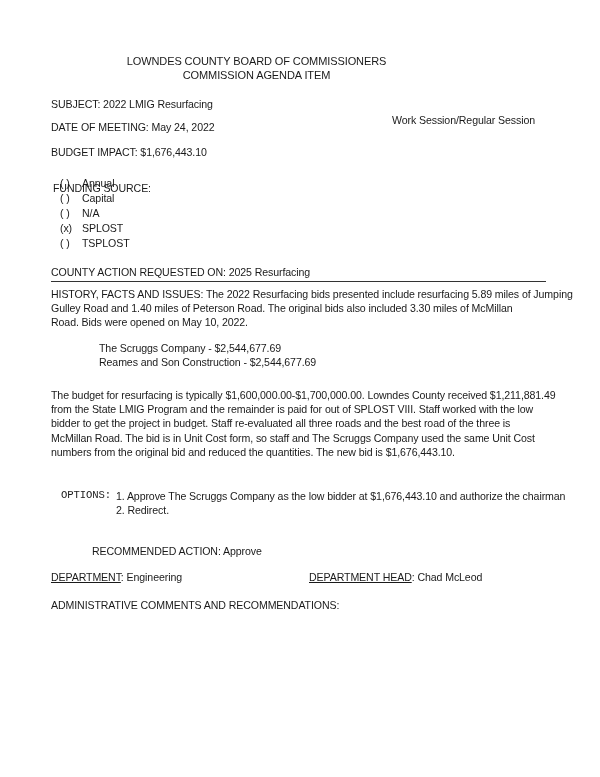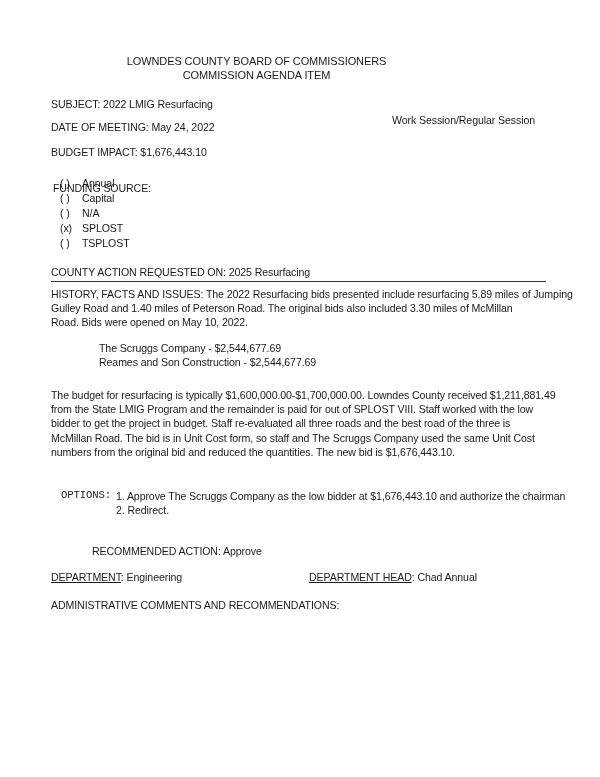--- a/index.html
+++ b/index.html
@@ -128,16 +128,16 @@
 
 <div class="abs" style="left:58px; top:545px;margin-left:34px;">
   <span>RECOMMENDED ACTION:</span>
   <span>Approve</span>
 </div>
 
 <div class="abs" style="left:51px; top:571px;">
   <span class="u">DEPARTMENT</span><span>: Engineering</span>
 </div>
 <div class="abs" style="left:309px; top:571px;">
-  <span class="u">DEPARTMENT HEAD</span><span>: Chad Annual</span>
+  <span class="u">DEPARTMENT HEAD</span><span>: Chad McLeod</span>
 </div>
 
 <div class="abs" style="left:51px; top:599px;">ADMINISTRATIVE COMMENTS AND RECOMMENDATIONS:</div>
 
 </body></html>

